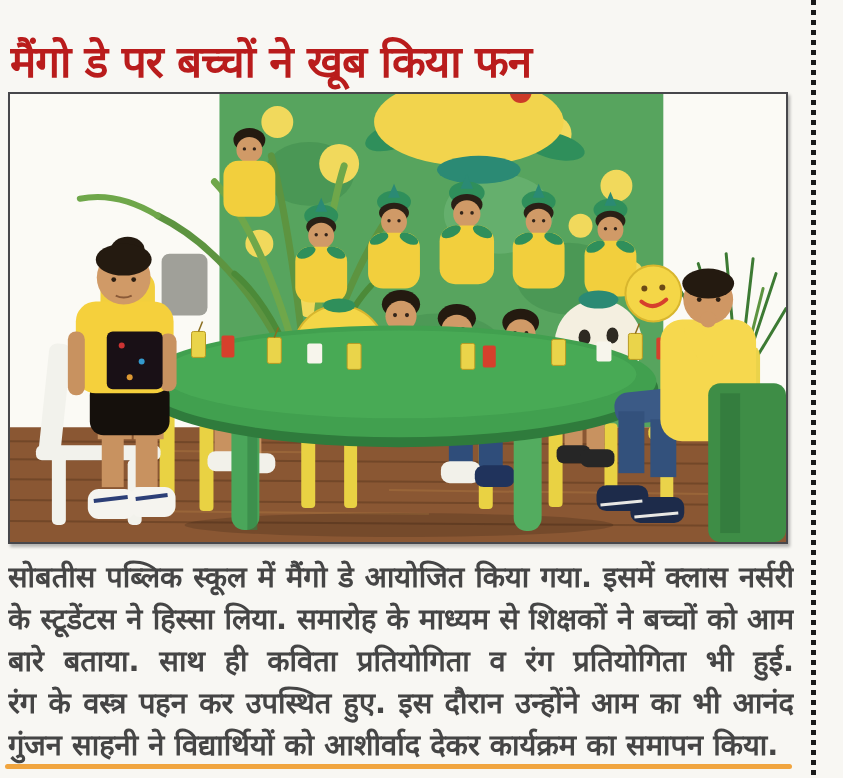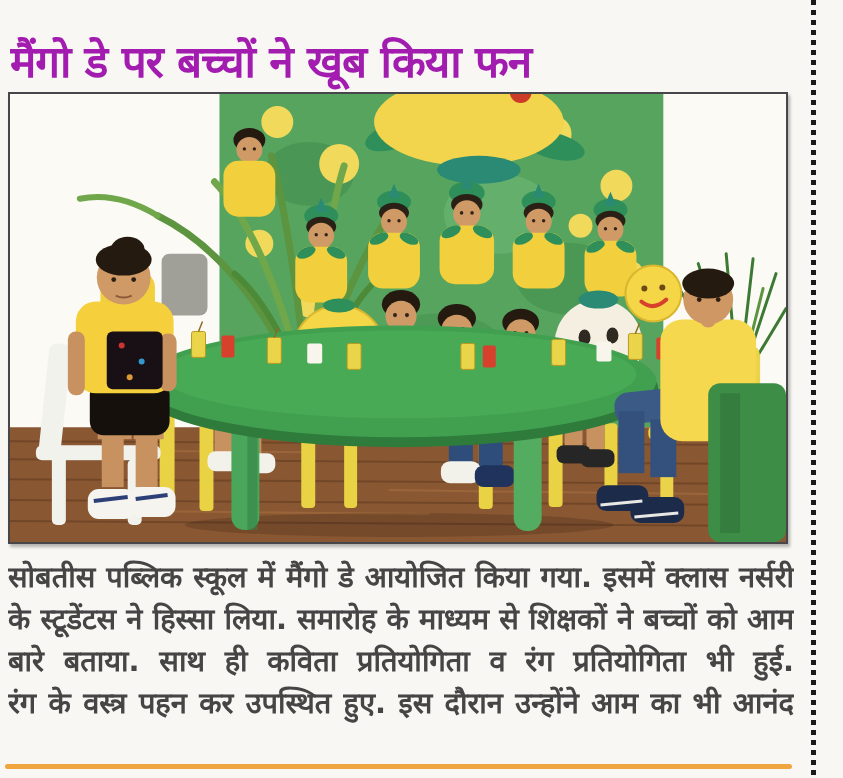--- a/index.html
+++ b/index.html
@@ -1,20 +1,20 @@
 <!DOCTYPE html>
 <html lang="hi"><head>
 <meta charset="utf-8">
 <style>
   html,body{margin:0;padding:0;}
   body{font-family:"DejaVu Sans","Liberation Sans",sans-serif;background:#e9e8e4;}
   .clip{position:relative;width:843px;height:778px;background:#f8f7f3;overflow:hidden;}
 
   .headline{position:absolute;left:10px;top:4px;width:790px;font-size:44px;line-height:58px;
-    font-weight:700;color:#a21caf;letter-spacing:-1px;white-space:nowrap;overflow:hidden;}
+    font-weight:700;color:#b91c1c;letter-spacing:-1px;white-space:nowrap;overflow:hidden;}
 
   .photo-frame{position:absolute;left:8px;top:92px;width:780px;height:452px;
     border:2px solid #47474b;box-sizing:border-box;background:#ffffff;
     box-shadow:2px 3px 3px rgba(0,0,0,.28);}
   .photo-frame svg{display:block;width:100%;height:100%;}
 
   .body-text{position:absolute;left:8px;top:556px;width:786px;color:#454545;}
   .body-line{height:42px;font-size:29px;line-height:42px;font-weight:600;
     text-align:justify;text-align-last:justify;overflow:hidden;}
   .body-line.last{text-align-last:left;}
@@ -274,17 +274,18 @@
         <rect x="712" y="300" width="20" height="140" fill="#2f7338" opacity=".6"></rect>
       </g>
     </svg>
   </figure>
 
   <div class="body-text">
     <div class="body-line">सोबतीस पब्लिक स्कूल में मैंगो डे आयोजित किया गया. इसमें क्लास नर्सरी से दो तक</div>
     <div class="body-line">के स्टूडेंटस ने हिस्सा लिया. समारोह के माध्यम से शिक्षकों ने बच्चों को आम के म्हत्व के</div>
     <div class="body-line">बारे बताया. साथ ही कविता प्रतियोगिता व रंग प्रतियोगिता भी हुई. कार्यक्रम में बच्चे पीले</div>
     <div class="body-line">रंग के वस्त्र पहन कर उपस्थित हुए. इस दौरान उन्होंने आम का भी आनंद लिया. प्रिंसिपल</div>
+    <div class="body-line last">गुंजन साहनी ने विद्यार्थियों को आशीर्वाद देकर कार्यक्रम का समापन किया.</div>
   </div>
 
   <div class="dotted-border"></div>
   <div class="bottom-rule"></div>
 </div>
 
 </body></html>

